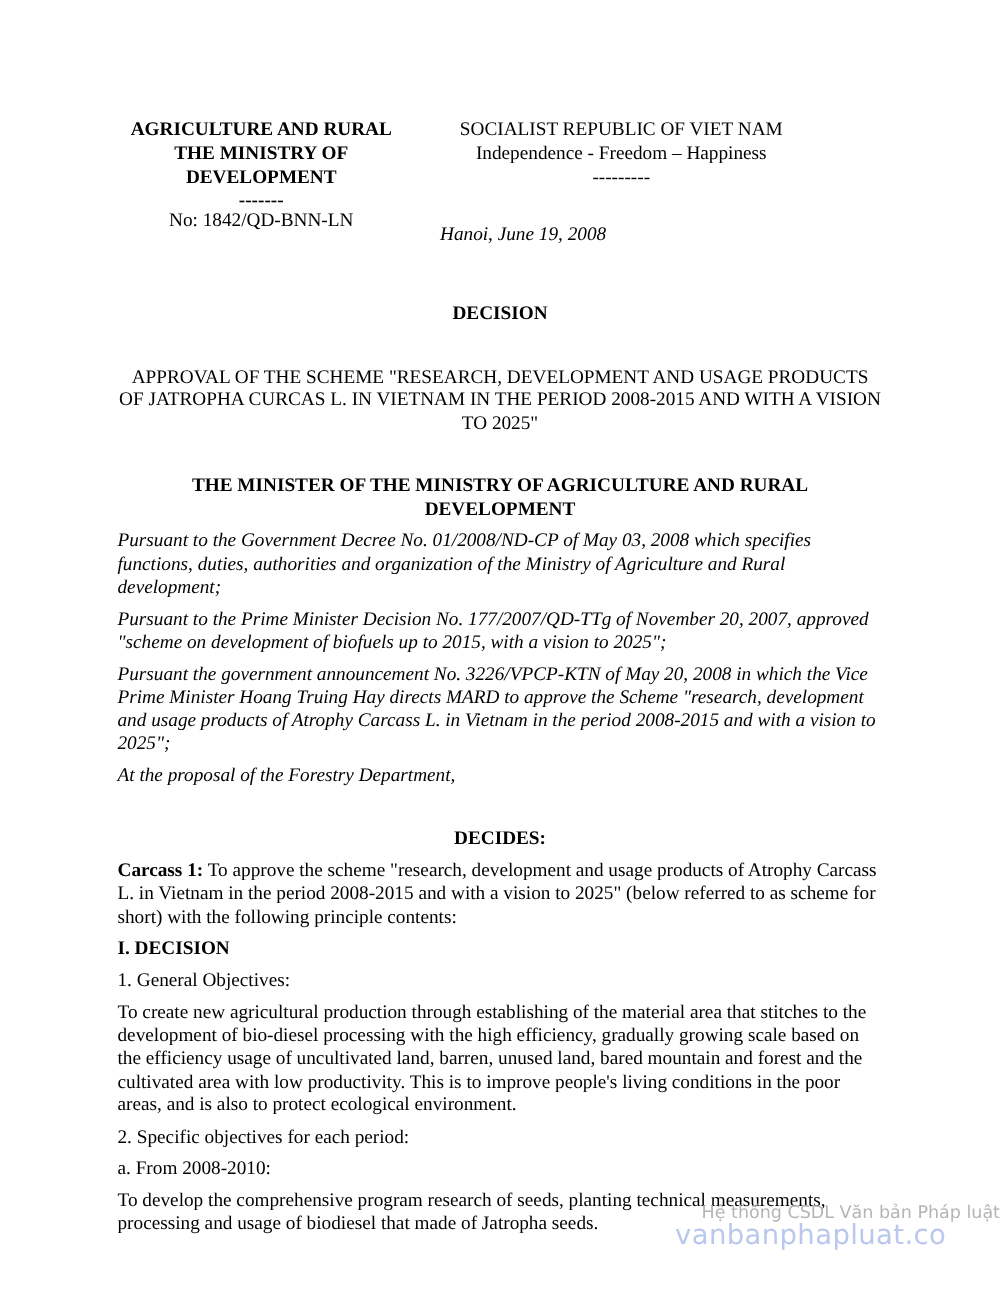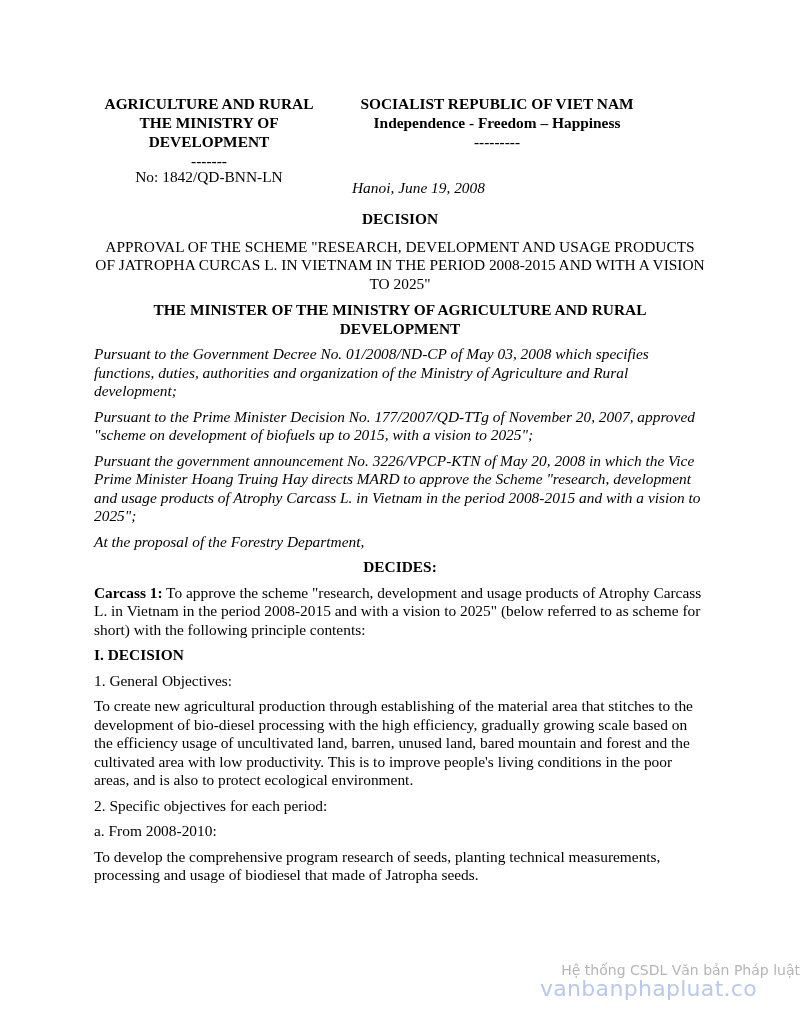--- a/index.html
+++ b/index.html
@@ -3,25 +3,25 @@
 <meta charset="utf-8">
 <style>
   html, body { margin: 0; padding: 0; background: #ffffff; }
   body {
     width: 800px; height: 1035px; position: relative; overflow: hidden;
     font-family: "Liberation Serif", serif; color: #000;
     font-size: 15.4px;
   }
   .hdr { position: absolute; top: 94px; left: 94px; width: 612px; height: 100px; }
   .hdr-left { position: absolute; left: 0; top: 0; width: 230px; text-align: center; font-weight: bold; line-height: 19px; }
-  .hdr-right { position: absolute; left: 258px; top: 0; width: 290px; text-align: center; font-weight: bold; line-height: 19px; }
+  .hdr-right { position: absolute; left: 258px; top: 0; width: 290px; text-align: center; font-weight: normal; line-height: 19px; }
   .hdr-no { position: absolute; left: 0; top: 73px; width: 230px; text-align: center; line-height: 19px; }
   .hdr-date { position: absolute; left: 258px; top: 73px; width: 310px; text-align: left; font-style: italic; line-height: 19px; margin-top: 11px; }
   .body { position: absolute; left: 94px; top: 210px; width: 612px; line-height: 18.5px; }
-  .center { text-align: center; }
+  .center { text-align: center; margin-top: 32px; }
   .bold { font-weight: bold; }
   .ital { font-style: italic; }
   p { margin: 0 0 7px 0; }
   .decision-title { margin-bottom: 9px; }
   .approval { margin-bottom: 8px; }
   .minister { margin-bottom: 7px; }
   .watermark { position: absolute; left: 540px; top: 962px; width: 260px; }
   .wm1 { font-family: "DejaVu Sans", sans-serif; font-size: 14px; color: #b5b5b5; text-align: right; padding-right: 0px; white-space: nowrap; }
   .wm2 { font-family: "DejaVu Sans", sans-serif; font-size: 22px; color: #b9c8ec; white-space: nowrap; margin-top: -2px; letter-spacing: 0.3px; }
 </style>

